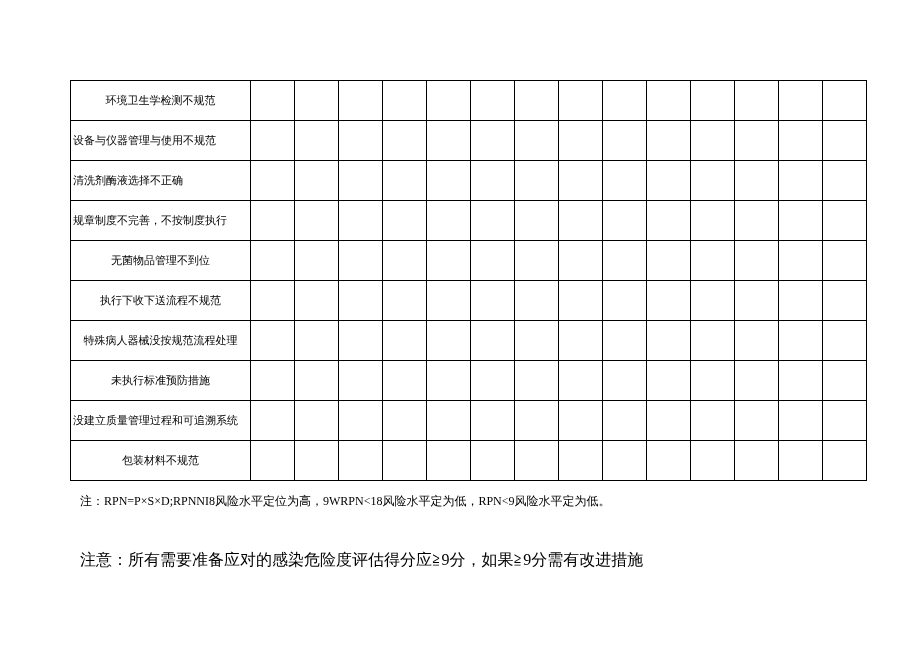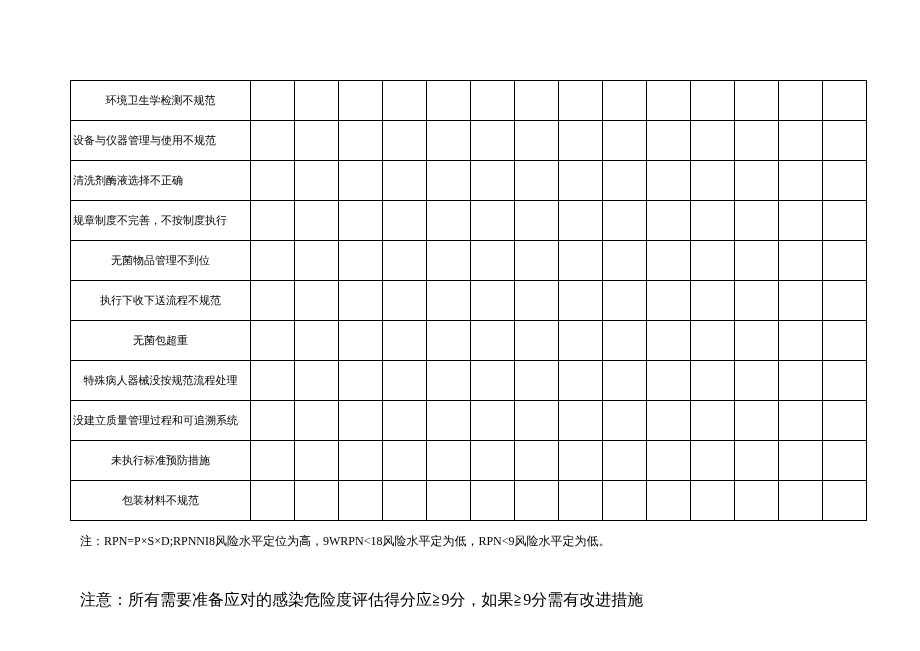--- a/index.html
+++ b/index.html
@@ -161,72 +161,55 @@
           <td class="narrow"></td>
           <td class="narrow"></td>
           <td class="narrow"></td>
           <td class="narrow"></td>
           <td class="narrow"></td>
           <td class="narrow"></td>
           <td class="narrow"></td>
           <td class="narrow"></td>
         </tr>
         <tr>
-          <td class="label-cell">无菌包超重</td>
-          <td class="narrow"></td>
-          <td class="narrow"></td>
-          <td class="narrow"></td>
-          <td class="narrow"></td>
-          <td class="narrow"></td>
-          <td class="narrow"></td>
-          <td class="narrow"></td>
-          <td class="narrow"></td>
-          <td class="narrow"></td>
-          <td class="narrow"></td>
-          <td class="narrow"></td>
-          <td class="narrow"></td>
-          <td class="narrow"></td>
-          <td class="narrow"></td>
-        </tr>
-        <tr>
           <td class="label-cell">特殊病人器械没按规范流程处理</td>
           <td class="narrow"></td>
           <td class="narrow"></td>
           <td class="narrow"></td>
           <td class="narrow"></td>
           <td class="narrow"></td>
           <td class="narrow"></td>
           <td class="narrow"></td>
           <td class="narrow"></td>
           <td class="narrow"></td>
           <td class="narrow"></td>
           <td class="narrow"></td>
           <td class="narrow"></td>
           <td class="narrow"></td>
           <td class="narrow"></td>
         </tr>
         <tr>
+          <td class="label-cell">未执行标准预防措施</td>
+          <td class="narrow"></td>
+          <td class="narrow"></td>
+          <td class="narrow"></td>
+          <td class="narrow"></td>
+          <td class="narrow"></td>
+          <td class="narrow"></td>
+          <td class="narrow"></td>
+          <td class="narrow"></td>
+          <td class="narrow"></td>
+          <td class="narrow"></td>
+          <td class="narrow"></td>
+          <td class="narrow"></td>
+          <td class="narrow"></td>
+          <td class="narrow"></td>
+        </tr>
+        <tr>
           <td class="label-cell left-align">没建立质量管理过程和可追溯系统</td>
-          <td class="narrow"></td>
-          <td class="narrow"></td>
-          <td class="narrow"></td>
-          <td class="narrow"></td>
-          <td class="narrow"></td>
-          <td class="narrow"></td>
-          <td class="narrow"></td>
-          <td class="narrow"></td>
-          <td class="narrow"></td>
-          <td class="narrow"></td>
-          <td class="narrow"></td>
-          <td class="narrow"></td>
-          <td class="narrow"></td>
-          <td class="narrow"></td>
-        </tr>
-        <tr>
-          <td class="label-cell">未执行标准预防措施</td>
           <td class="narrow"></td>
           <td class="narrow"></td>
           <td class="narrow"></td>
           <td class="narrow"></td>
           <td class="narrow"></td>
           <td class="narrow"></td>
           <td class="narrow"></td>
           <td class="narrow"></td>
           <td class="narrow"></td>
           <td class="narrow"></td>

